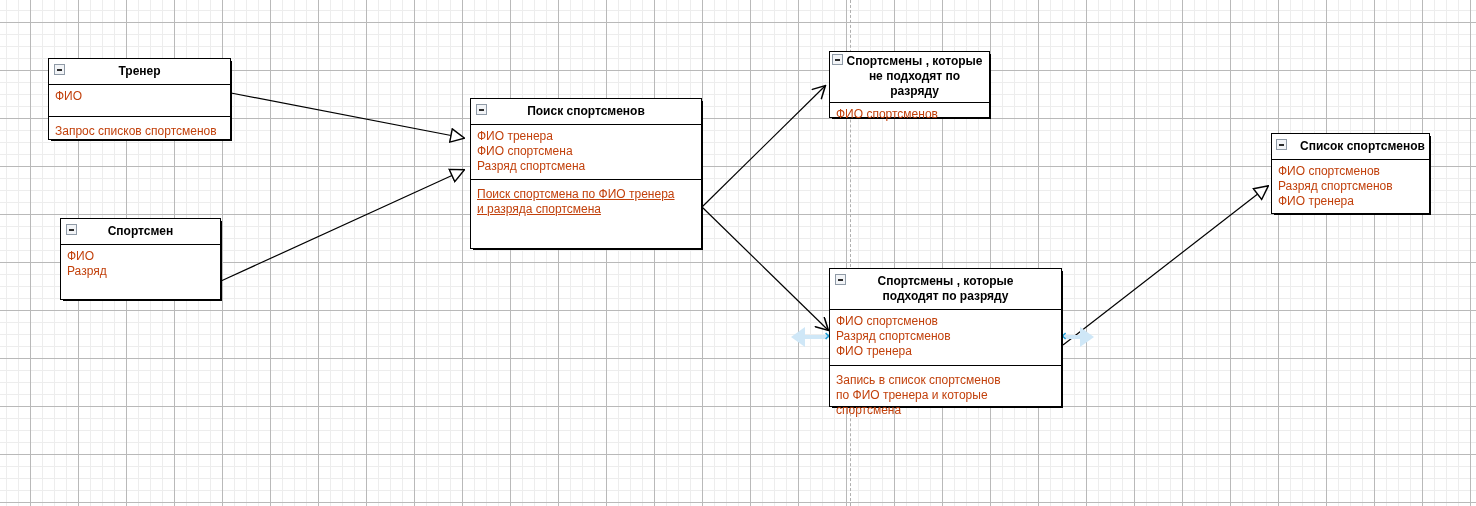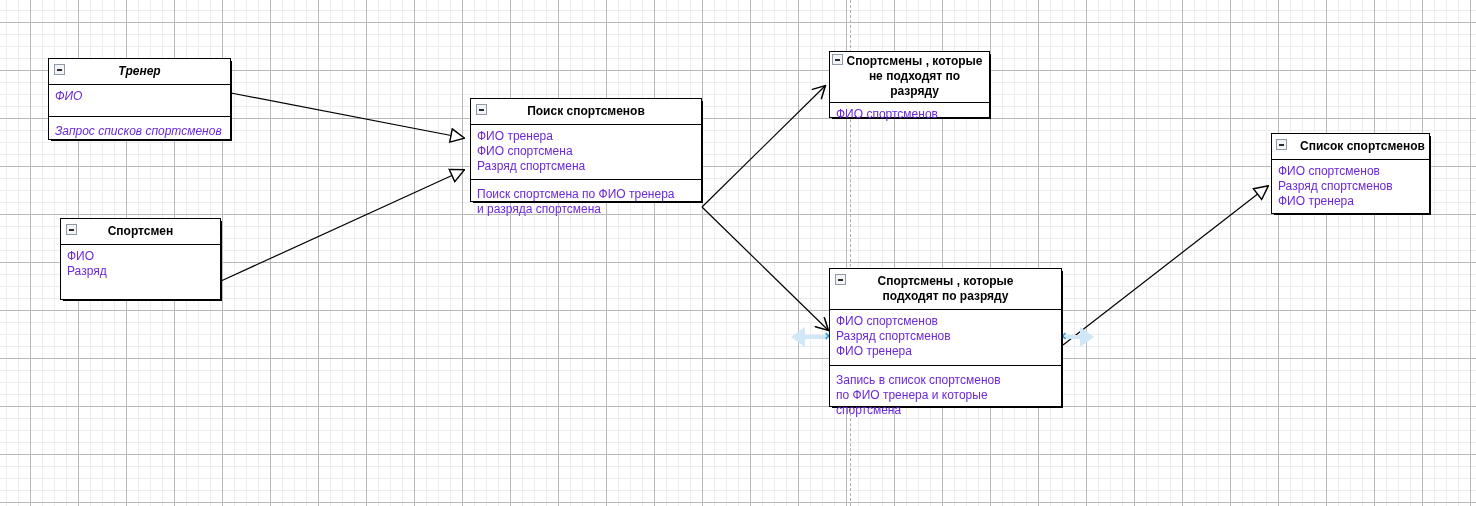--- a/index.html
+++ b/index.html
@@ -85,21 +85,21 @@
     left: 2px;
     top: 4px;
     width: 5px;
     height: 2px;
     background: #2b2b2b;
   }
   .uml-compartment {
     box-sizing: border-box;
     font-size: 12px;
     line-height: 15px;
-    color: #6d28d9;
+    color: #c2410c;
     padding: 4px 5px 4px 6px;
     white-space: pre-line;
   }
   .uml-compartment.divider {
     border-top: 1px solid #000000;
   }
   .uml-compartment.pad-more {
     padding-top: 7px;
   }
 
@@ -175,47 +175,47 @@
     <line x1="1063" y1="345" x2="1268" y2="186" stroke="#000000" stroke-width="1.2" marker-end="url(#hollowTri)"></line>
   </svg>
 
   <div class="hover-arrow left" style="left:791px; top:327px;"></div>
   <div class="hover-arrow bar-l" style="left:805px; top:335px;"></div>
   <div class="hover-arrow right" style="left:1080px; top:327px;"></div>
   <div class="hover-arrow bar-r" style="left:1065px; top:335px;"></div>
   <div class="conn-x" style="left:824px; top:332px;">✕</div>
   <div class="conn-x" style="left:1058px; top:332px;">✕</div>
 
-  <div class="uml-box" id="box-trener" style="left:48px; top:58px; width:183px; height:82px;font-style:italic;">
+  <div class="uml-box" id="box-trener" style="left:48px; top:58px; width:183px; height:82px;">
     <div class="uml-title">
       <span class="collapse-icon"></span>
       <span class="title-text">Тренер</span>
     </div>
     <div class="uml-compartment" style="height:31px;">ФИО</div>
     <div class="uml-compartment divider pad-more" style="height:22px;">Запрос списков спортсменов</div>
   </div>
 
   <div class="uml-box" id="box-sportsmen" style="left:60px; top:218px; width:161px; height:82px;">
     <div class="uml-title">
       <span class="collapse-icon"></span>
       <span class="title-text">Спортсмен</span>
     </div>
     <div class="uml-compartment" style="height:43px;">ФИО
 Разряд</div>
   </div>
 
-  <div class="uml-box" id="box-poisk" style="left:470px; top:98px; width:232px; height:104px;">
+  <div class="uml-box" id="box-poisk" style="left:470px; top:98px; width:232px; height:151px;">
     <div class="uml-title">
       <span class="collapse-icon"></span>
       <span class="title-text">Поиск спортсменов</span>
     </div>
     <div class="uml-compartment" style="height:54px;">ФИО тренера
 ФИО спортсмена
 Разряд спортсмена</div>
-    <div class="uml-compartment divider pad-more" style="height:49px;">Поиск спортсмена по ФИО тренера
+    <div class="uml-compartment divider pad-more" style="height:49px;text-decoration:underline;">Поиск спортсмена по ФИО тренера
 и разряда спортсмена</div>
   </div>
 
   <div class="uml-box" id="box-ne-podhodyat" style="left:829px; top:51px; width:161px; height:67px;">
     <div class="uml-title" style="padding-left:14px; padding-top:2px; padding-bottom:3px;">
       <span class="collapse-icon" style="left:2px; top:2px;"></span>
       <span class="title-text">Спортсмены , которые
 не подходят по разряду</span>
     </div>
     <div class="uml-compartment" style="height:29px;">ФИО спортсменов</div>

